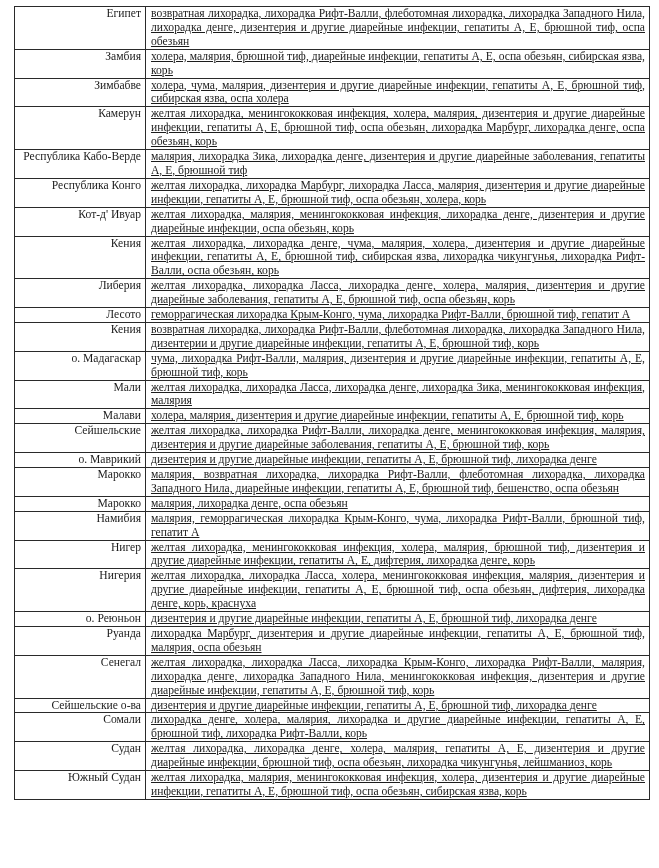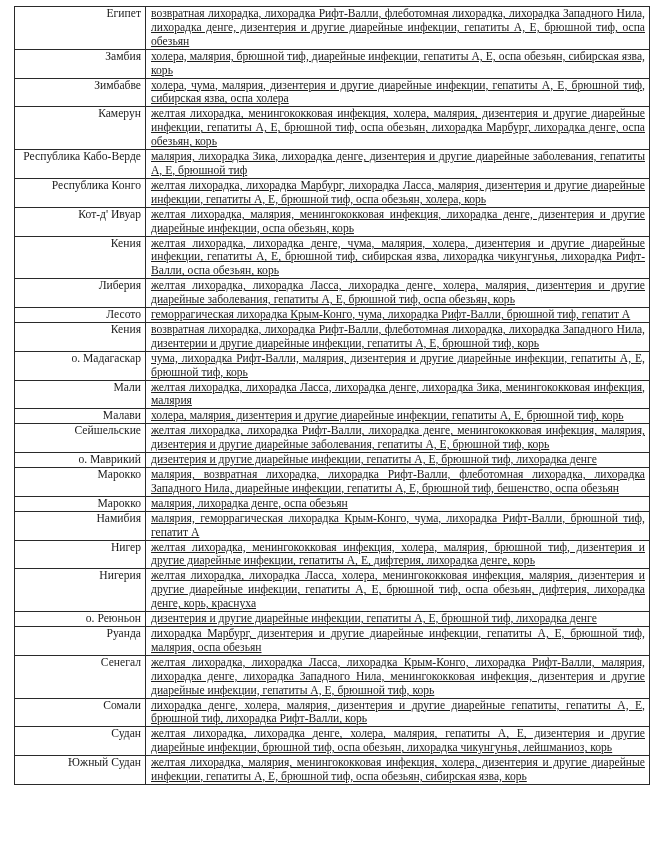--- a/index.html
+++ b/index.html
@@ -118,22 +118,26 @@
       </tr>
       <tr>
         <td class="country">Руанда</td>
         <td class="list">лихорадка Марбург, дизентерия и другие диарейные инфекции, гепатиты А, Е, брюшной тиф, малярия, оспа обезьян</td>
       </tr>
       <tr>
         <td class="country">Сенегал</td>
         <td class="list">желтая лихорадка, лихорадка Ласса, лихорадка Крым-Конго, лихорадка Рифт-Валли, малярия, лихорадка денге, лихорадка Западного Нила, менингококковая инфекция, дизентерия и другие диарейные инфекции, гепатиты А, Е, брюшной тиф, корь</td>
       </tr>
       <tr>
+        <td class="country">Сейшельские о-ва</td>
+        <td class="list">дизентерия и другие диарейные инфекции, гепатиты А, Е, брюшной тиф, лихорадка денге</td>
+      </tr>
+      <tr>
         <td class="country">Сомали</td>
-        <td class="list">лихорадка денге, холера, малярия, дизентерия и другие диарейные гепатиты, гепатиты А, Е, брюшной тиф, лихорадка Рифт-Валли, корь</td>
+        <td class="list">лихорадка денге, холера, малярия, лихорадка и другие диарейные инфекции, гепатиты А, Е, брюшной тиф, лихорадка Рифт-Валли, корь</td>
       </tr>
       <tr>
         <td class="country">Судан</td>
         <td class="list">желтая лихорадка, лихорадка денге, холера, малярия, гепатиты А, Е, дизентерия и другие диарейные инфекции, брюшной тиф, оспа обезьян, лихорадка чикунгунья, лейшманиоз, корь</td>
       </tr>
       <tr>
         <td class="country">Южный Судан</td>
         <td class="list">желтая лихорадка, малярия, менингококковая инфекция, холера, дизентерия и другие диарейные инфекции, гепатиты А, Е, брюшной тиф, оспа обезьян, сибирская язва, корь</td>
       </tr>
     </tbody>

